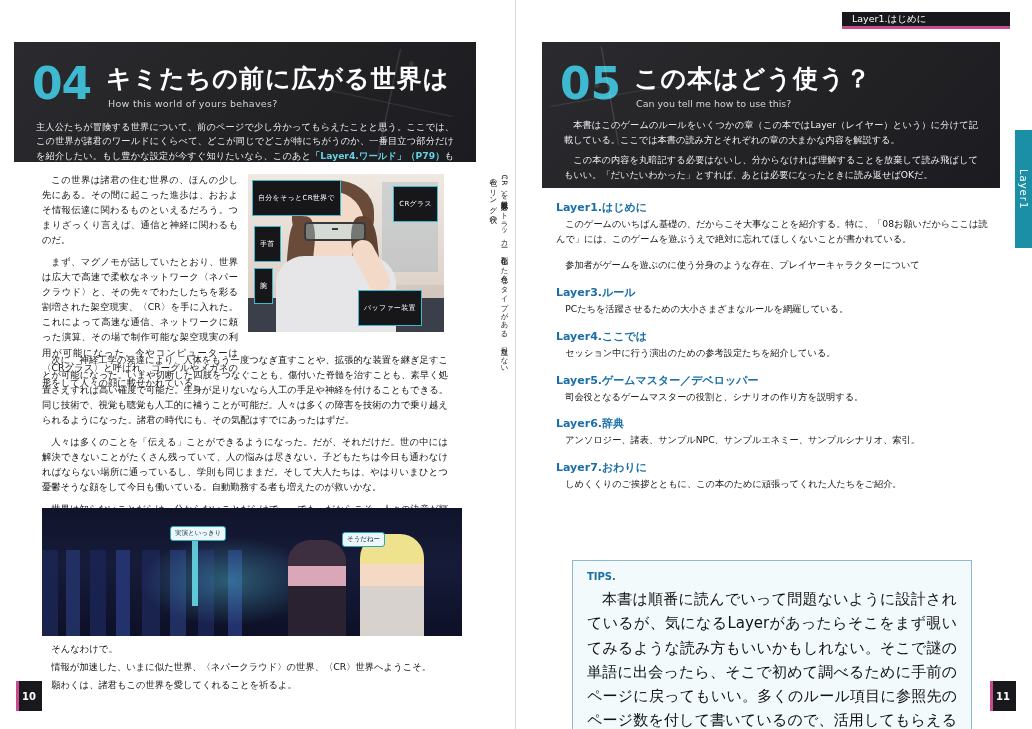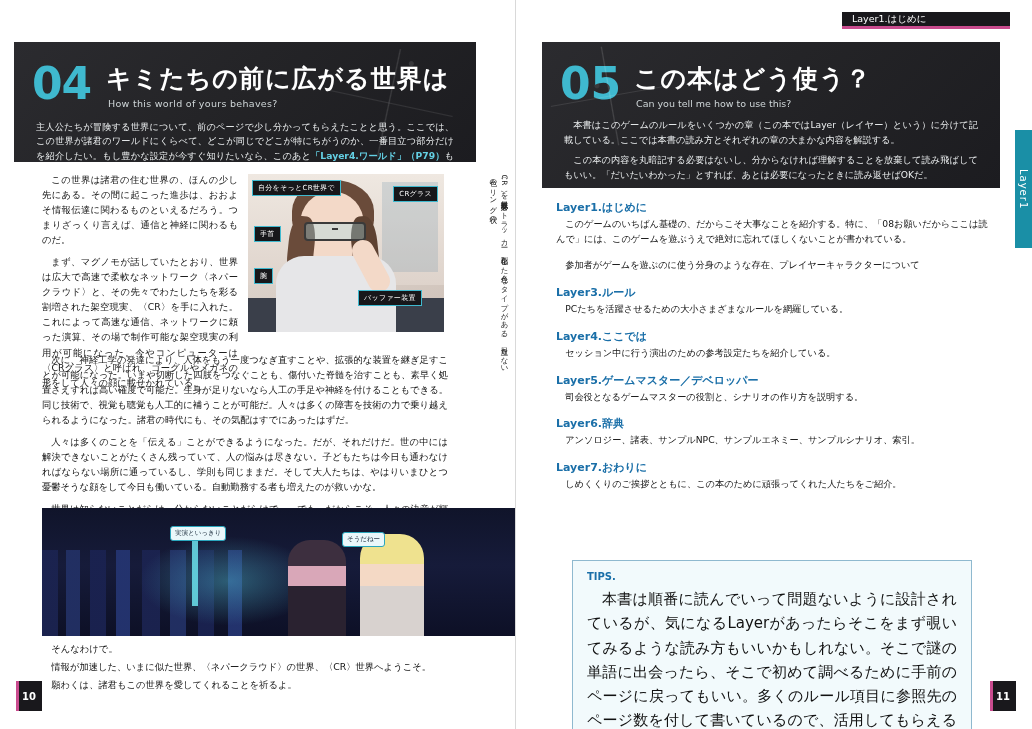--- a/index.html
+++ b/index.html
@@ -102,31 +102,31 @@
   }
   .illu1 .arm{
     position:absolute;left:112px;top:64px;width:22px;height:56px;border-radius:12px;
     background:#f3d9c8;transform:rotate(-28deg);
   }
   .illu1 .bg-panel{
     position:absolute;right:6px;top:8px;width:56px;height:90px;background:rgba(120,150,170,.25);
   }
   .tagbox{
     position:absolute;font-size:7px;color:#fff;background:#17171a;
-    border:1px solid #3fb9cf;padding:2px 5px;letter-spacing:.3px;white-space:nowrap;
+    border:1px solid #3fb9cf;padding:12px 5px;letter-spacing:.3px;white-space:nowrap;
   }
   .tb-a{left:4px;top:6px;}
   .tb-b{right:6px;top:12px;}
   .tb-c{left:6px;top:52px;}
   .tb-d{left:6px;top:94px;}
   .tb-e{left:110px;top:116px;}
 
   
   .illu2{
-    position:absolute;left:42px;top:508px;width:474px;height:128px;
+    position:absolute;left:42px;top:508px;width:420px;height:128px;
     background:linear-gradient(180deg,#10142a 0%,#161b3a 45%,#0d1026 100%);
     overflow:hidden;
   }
   .illu2 .city{
     position:absolute;left:0;bottom:0;width:100%;height:86px;
     background:
       linear-gradient(90deg,#1b2350 0 16px, transparent 16px 24px, #223064 24px 38px, transparent 38px 48px,
       #1a2250 48px 64px, transparent 64px 74px, #243470 74px 88px, transparent 88px 100px,
       #1b2350 100px 118px, transparent 118px 128px, #223064 128px 144px, transparent 144px 156px,
       #1a2250 156px 172px, transparent 172px 186px, #243470 186px 200px, transparent 200px 214px);

